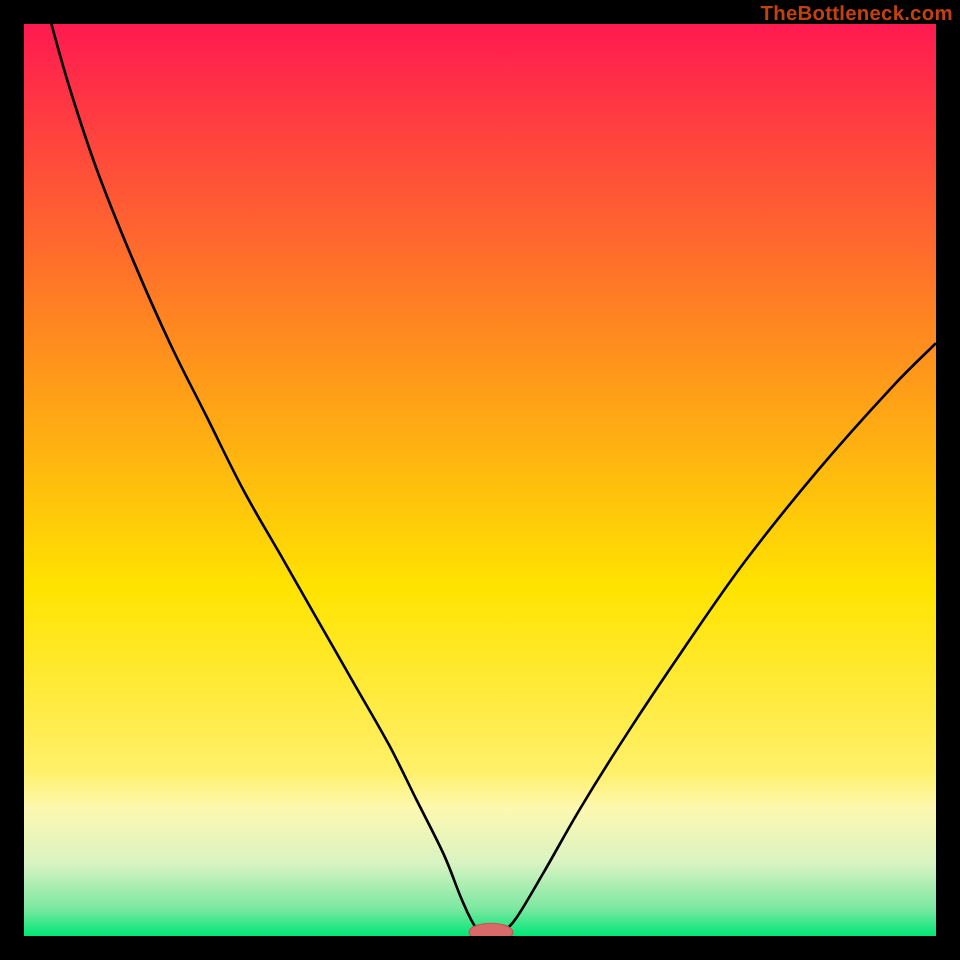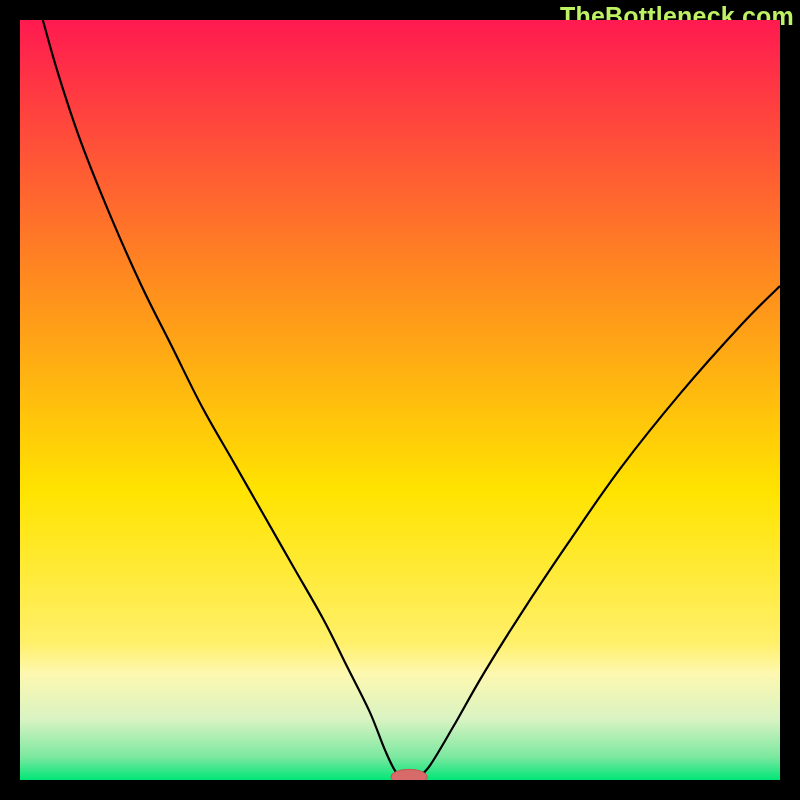--- a/index.html
+++ b/index.html
@@ -21,23 +21,23 @@
     position: absolute;
     left: 20px;
     top: 20px;
     width: 760px;
     height: 760px;
   }
   .attribution {
     position: absolute;
     top: 2px;
     right: 6px;
-    font-size: 25px;
+    font-size: 17px;
     font-weight: 600;
-    color: #bef264;
+    color: #c2410c;
     letter-spacing: 0.2px;
   }
   svg {
     display: block;
   }
 </style>
 </head>
 <body>
 
 <div class="outer">

